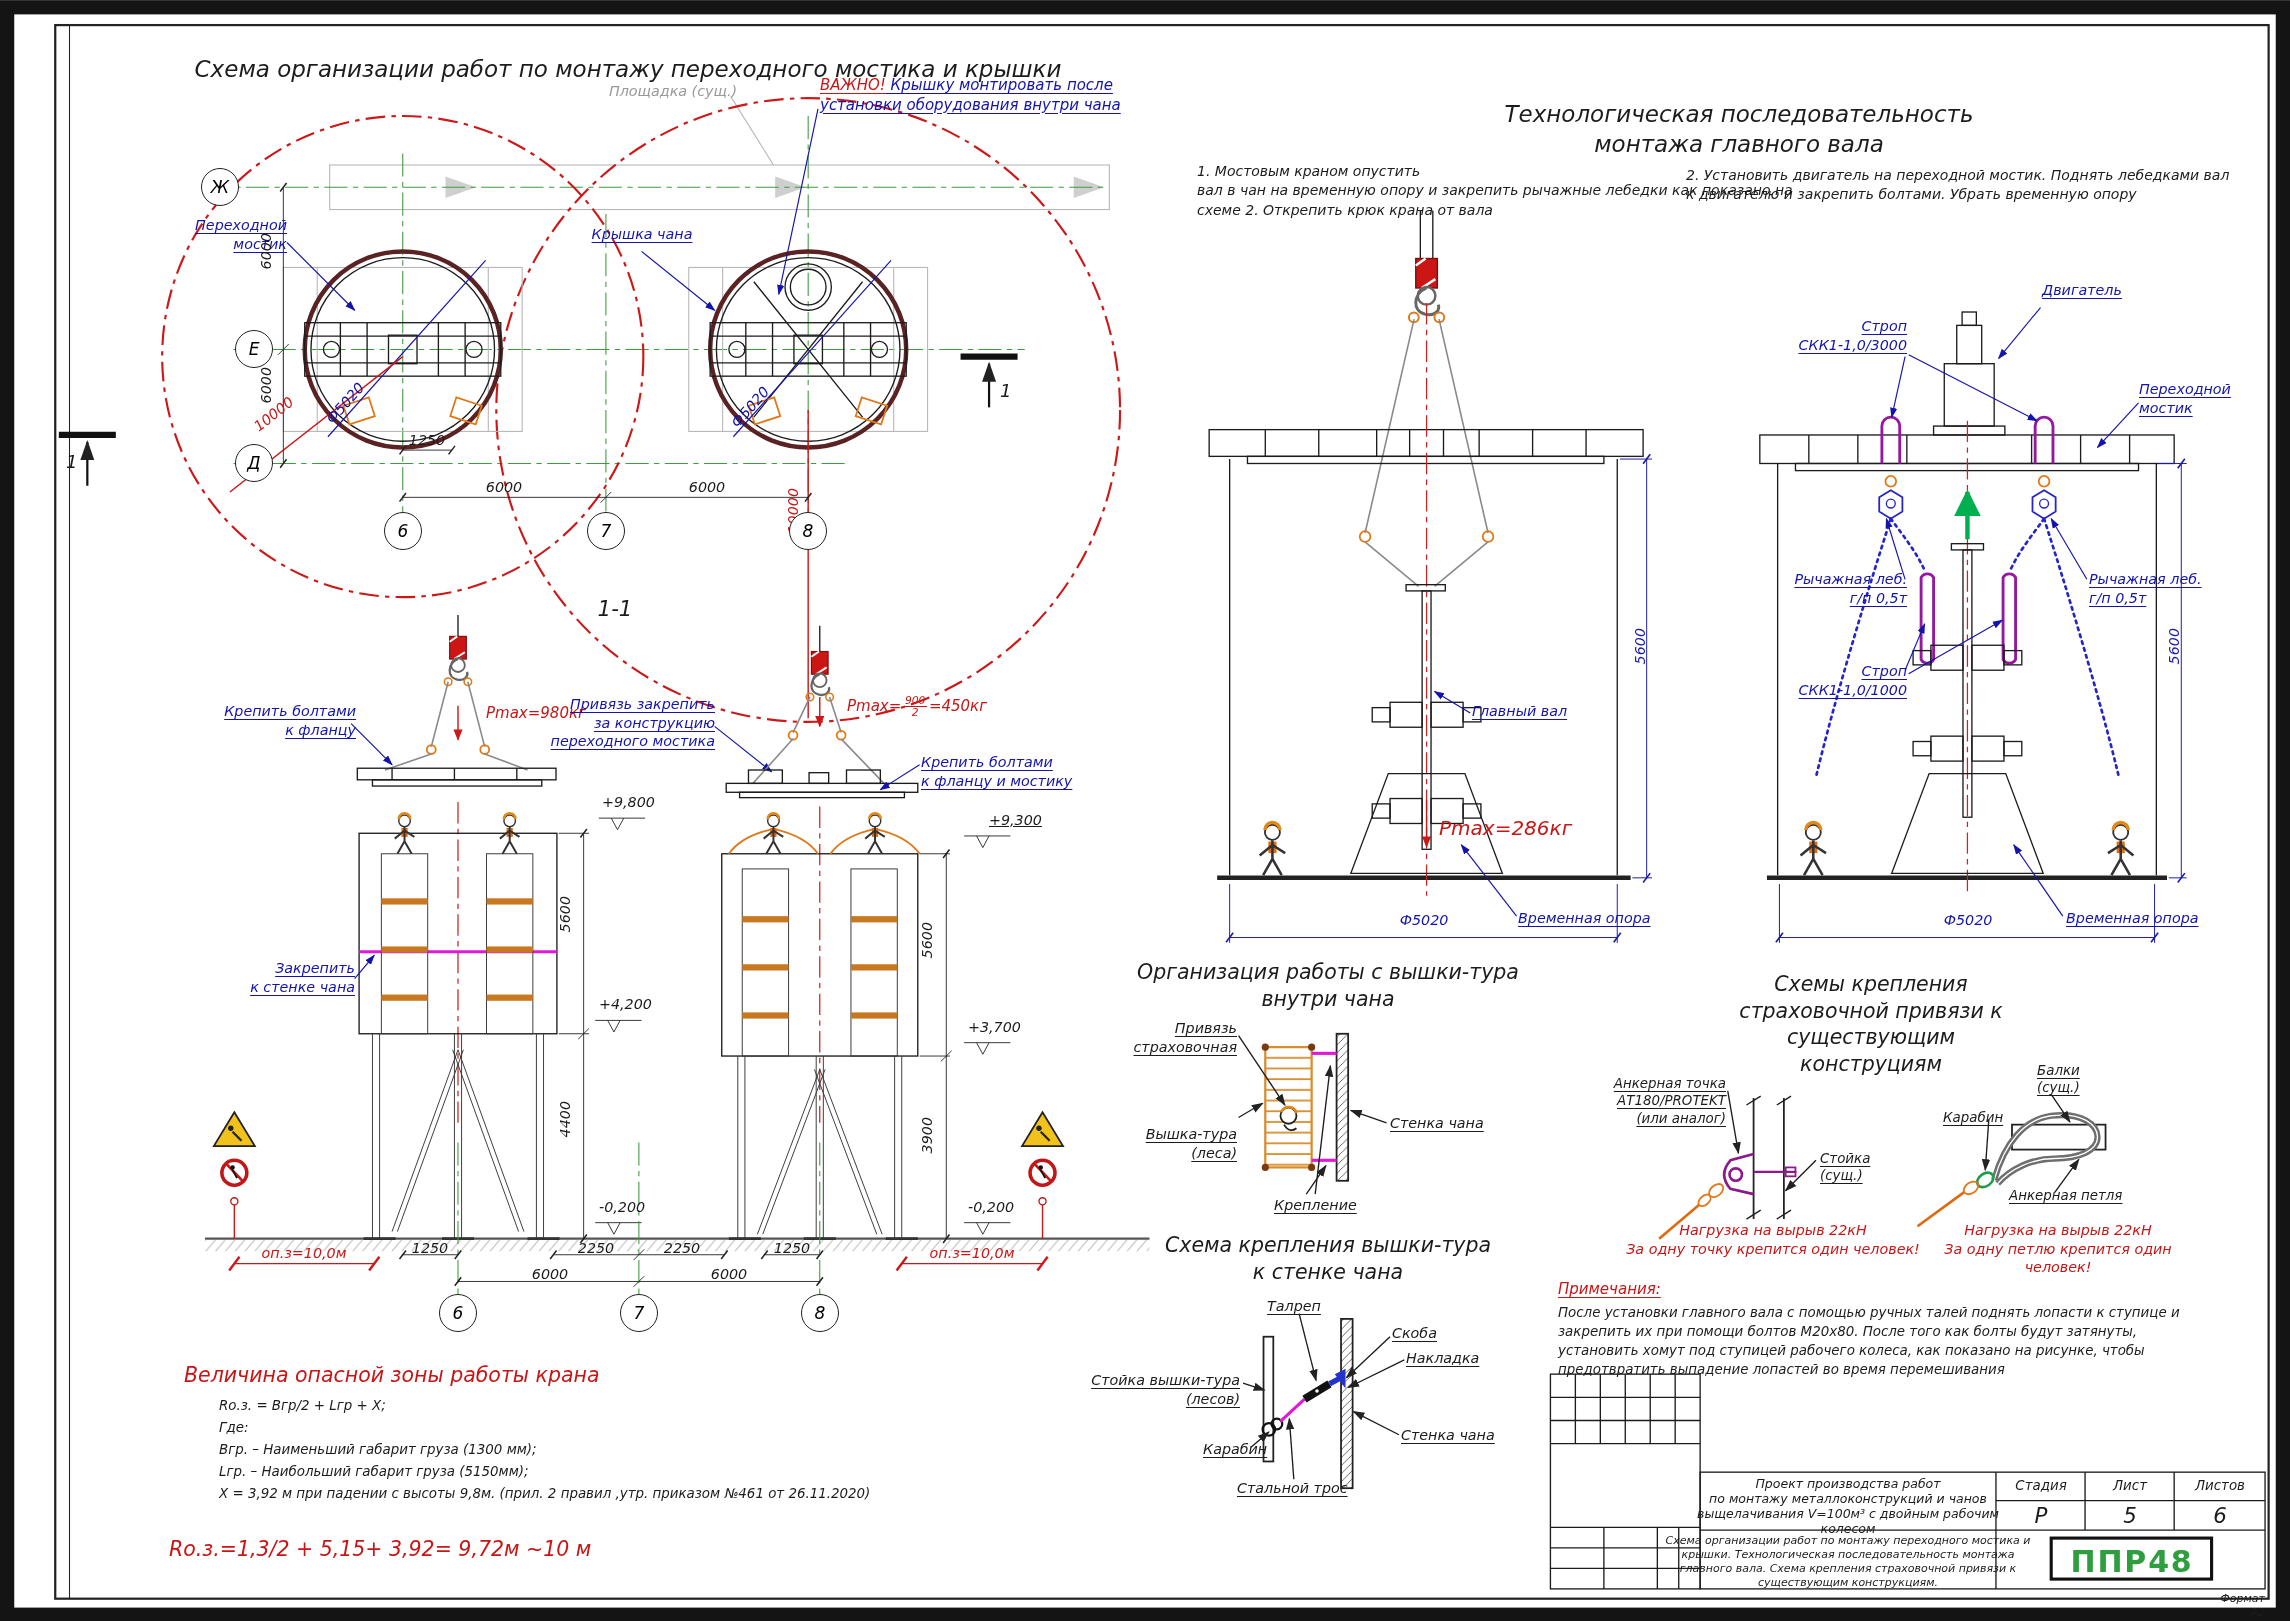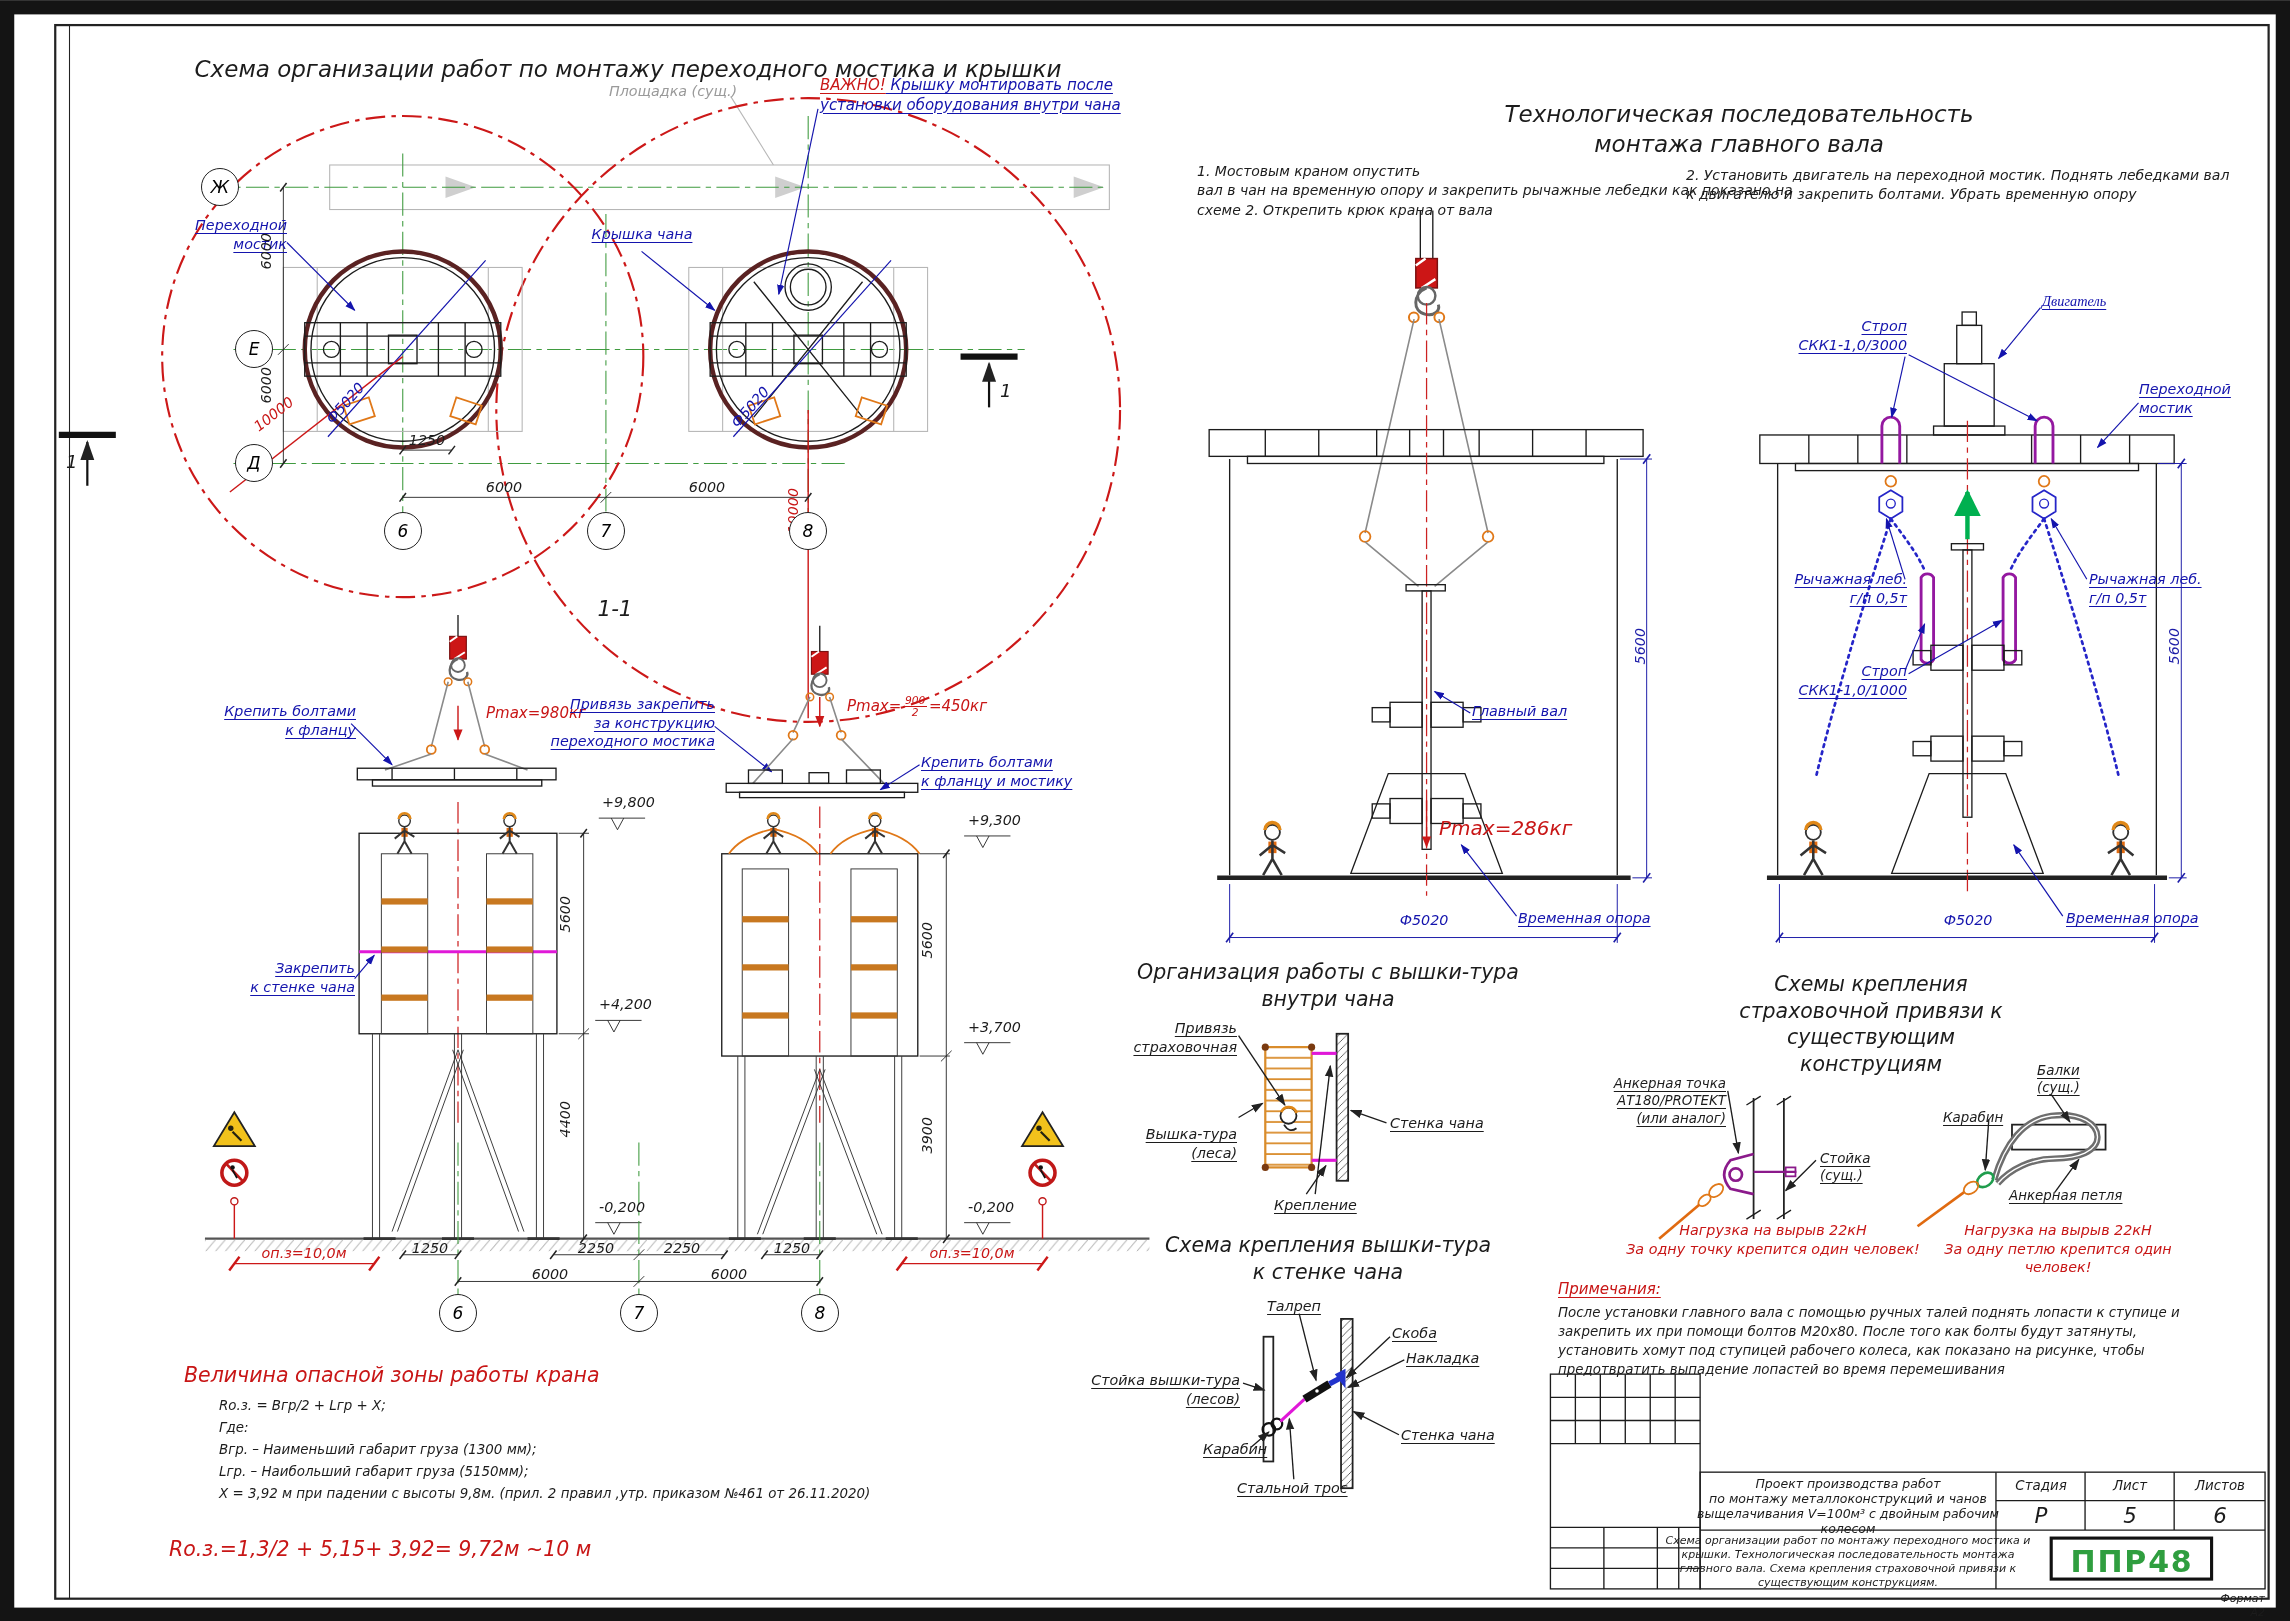--- a/index.html
+++ b/index.html
@@ -464,21 +464,21 @@
 <div class="lbl bl u r" style="left:356px;top:702px;">Крепить болтами
 к фланцу</div>
 <div class="lbl rd" style="left:486px;top:704px;font-size:15px;">Pmax=980кг</div>
 <div class="lbl bl u r" style="left:715px;top:695px;">Привязь закрепить
 за конструкцию
 переходного мостика</div>
 <div class="lbl rd" style="left:847px;top:695px;font-size:15px;"><span>Pmax=</span><span class="frac"><span class="n">900</span><span>2</span></span><span>=450кг</span></div>
 <div class="lbl bl u" style="left:921px;top:753px;">Крепить болтами
 к фланцу и мостику</div>
 <div class="lbl" style="left:602px;top:793px;">+9,800</div>
-<div class="lbl" style="left:968px;top:811px;">+9,300</div>
+<div class="lbl" style="left:989px;top:811px;text-decoration:underline;">+9,300</div>
 <div class="lbl vert" style="left:556px;top:896px;">5600</div>
 <div class="lbl vert" style="left:556px;top:1101px;">4400</div>
 <div class="lbl bl u r" style="left:355px;top:959px;">Закрепить
 к стенке чана</div>
 <div class="lbl" style="left:599px;top:995px;">+4,200</div>
 <div class="lbl" style="left:968px;top:1018px;">+3,700</div>
 <div class="lbl vert" style="left:918px;top:922px;">5600</div>
 <div class="lbl vert" style="left:918px;top:1117px;">3900</div>
 <div class="lbl" style="left:599px;top:1198px;">-0,200</div>
 <div class="lbl" style="left:968px;top:1198px;">-0,200</div>
@@ -508,21 +508,21 @@
 схеме 2. Открепить крюк крана от вала</div>
 <div class="lbl sm" style="left:1686px;top:166px;">2. Установить двигатель на переходной мостик. Поднять лебедками вал
 к двигателю и закрепить болтами. Убрать временную опору</div>
 
 <div class="lbl bl u" style="left:1472px;top:702px;">Главный вал</div>
 <div class="lbl rd" style="left:1439px;top:815px;font-size:20px;">Pmax=286кг</div>
 <div class="lbl bl u" style="left:1518px;top:909px;">Временная опора</div>
 <div class="lbl bl c" style="left:1424px;top:911px;">Ф5020</div>
 <div class="lbl vert" style="left:1631px;top:628px;color:#1c1ca8;">5600</div>
 
-<div class="lbl bl u" style="left:2042px;top:292px;font-family:Liberation Serif, serif;">Двигатель</div>
+<div class="lbl bl u" style="left:2042px;top:281px;">Двигатель</div>
 <div class="lbl bl u r" style="left:1907px;top:317px;">Строп
 СКК1-1,0/3000</div>
 <div class="lbl bl u" style="left:2139px;top:380px;">Переходной
 мостик</div>
 <div class="lbl bl u r" style="left:1907px;top:570px;">Рычажная леб.
 г/п 0,5т</div>
 <div class="lbl bl u" style="left:2089px;top:570px;">Рычажная леб.
 г/п 0,5т</div>
 <div class="lbl bl u r" style="left:1907px;top:662px;">Строп
 СКК1-1,0/1000</div>

